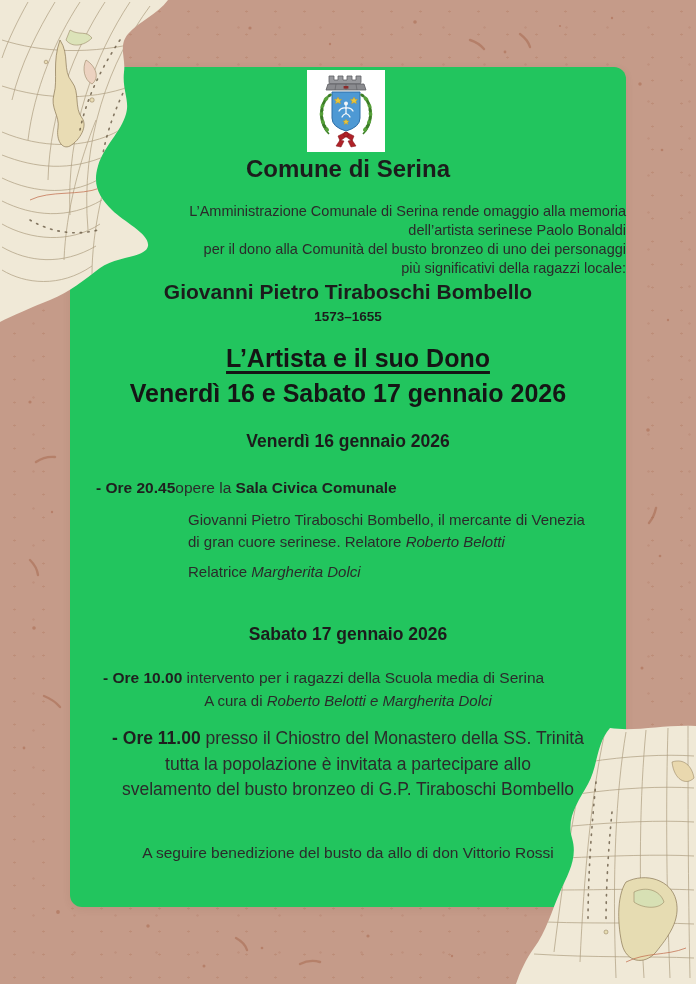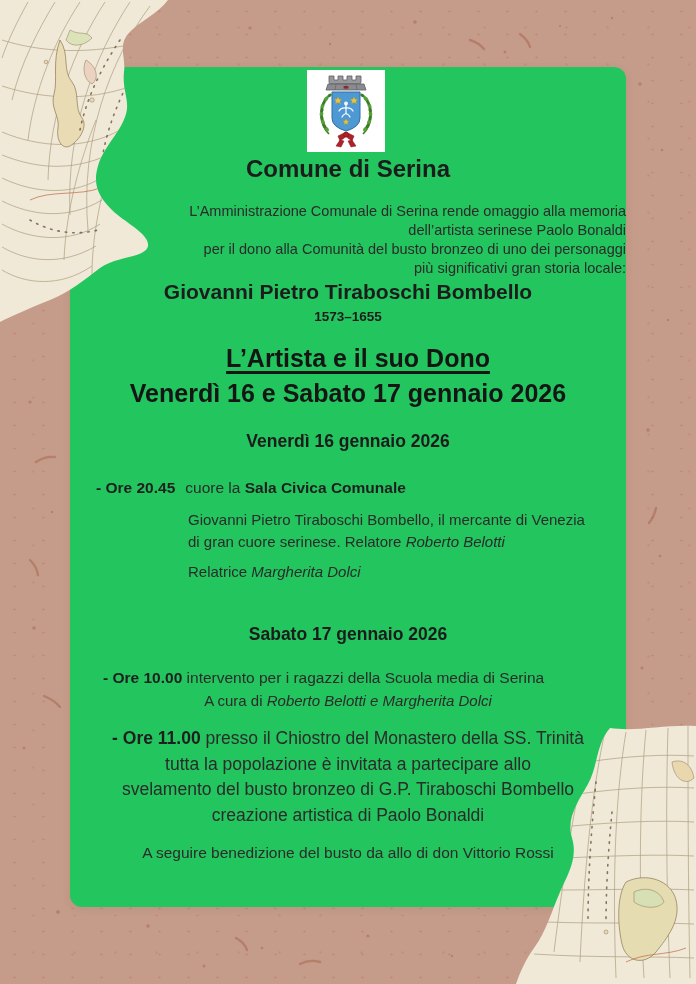--- a/index.html
+++ b/index.html
@@ -34,21 +34,21 @@
   .honoree{top:213px;font-size:21px;font-weight:bold;color:#1c1c1c;}
   .dates{top:242px;font-size:13.5px;font-weight:bold;color:#1c1c1c;}
   .event-title{top:277px;font-size:25px;font-weight:bold;color:#151515;
     text-decoration:underline;text-decoration-thickness:2.5px;text-underline-offset:4px;padding-left:20px;}
   .event-dates{top:312px;font-size:25px;font-weight:bold;color:#151515;}
   .day-header{font-size:17.5px;font-weight:bold;color:#1c1c1c;}
   .fri-header{top:364px;}
   .line-2045{top:412px;padding-left:26px;font-size:15.5px;color:#2b2b2b;}
   .b{font-weight:bold;color:#1f1f1f;}
   .i{font-style:italic;}
-  .gap-r{margin-right:10px;}
+  .gap-r{margin-right:0;}
   .talk{left:118px;width:430px;font-size:15px;line-height:22px;color:#2b2b2b;}
   .talk1{top:442px;}
   .talk2{top:494px;}
   .sat-header{top:557px;}
   .line-1000{top:602px;padding-left:33px;font-size:15.5px;color:#2b2b2b;}
   .line-credit{top:625px;font-size:15px;color:#2b2b2b;}
   .block-1100{top:659px;font-size:17.5px;line-height:25.5px;color:#2b2b2b;padding:0 18px;}
   .closing{top:777px;font-size:15.5px;color:#2b2b2b;}
 </style>
 </head>
@@ -168,33 +168,33 @@
       <circle cx="39" cy="64.5" r="2.4"></circle>
     </g>
   </svg>
 
   <div class="abs center title">Comune di Serina</div>
 
   <div class="abs center intro">
     <div>L’Amministrazione Comunale di Serina rende omaggio alla memoria</div>
     <div>dell’artista serinese Paolo Bonaldi</div>
     <div>per il dono alla Comunità del busto bronzeo di uno dei personaggi</div>
-    <div>più significativi gran storia locale:</div>
+    <div>più significativi della ragazzi locale:</div>
   </div>
 
   <div class="abs center honoree">Giovanni Pietro Tiraboschi Bombello</div>
   <div class="abs center dates">1573–1655</div>
 
   <div class="abs center event-title">L’Artista e il suo Dono</div>
   <div class="abs center event-dates">Venerdì 16 e Sabato 17 gennaio 2026</div>
 
   <div class="abs center day-header fri-header">Venerdì 16 gennaio 2026</div>
 
   <div class="abs line-2045">
-    <span class="b gap-r">- Ore 20.45</span><span>cuore la </span><span class="b">Sala Civica Comunale</span>
+    <span class="b gap-r">- Ore 20.45</span><span>opere la </span><span class="b">Sala Civica Comunale</span>
   </div>
 
   <div class="abs talk talk1">
     <div>Giovanni Pietro Tiraboschi Bombello, il mercante di Venezia</div>
     <div><span>di gran cuore serinese. Relatore </span><span class="i">Roberto Belotti</span></div>
   </div>
 
   <div class="abs talk talk2">
     <div><span>Relatrice </span><span class="i">Margherita Dolci</span></div>
   </div>
@@ -209,21 +209,20 @@
     <span>A cura di </span><span class="i">Roberto Belotti e Margherita Dolci</span>
   </div>
 
   <div class="abs center block-1100">
     <div>
       <span class="b">- Ore 11.00</span>
       <span>presso il Chiostro del Monastero della SS. Trinità</span>
     </div>
     <div>tutta la popolazione è invitata a partecipare allo</div>
     <div>svelamento del busto bronzeo di G.P. Tiraboschi Bombello</div>
-    <div>creazione artistica di Paolo Bonaldi</div>
   </div>
 
   <div class="abs center closing">A seguire benedizione del busto da allo di don Vittorio Rossi</div>
 </div>
 
 <svg class="map map-tl" viewBox="0 0 200 340" xmlns="http://www.w3.org/2000/svg">
   <defs>
     <clipPath id="tlclip">
       <path d="M0,0 L168,0 C158,14 138,22 128,34 C118,46 126,58 124,72 C122,90 130,100 126,114 C121,132 104,146 98,166 C92,186 100,198 112,210 C124,222 150,234 148,246 C146,258 116,256 100,268 C84,280 70,292 50,300 C32,307 12,316 0,322 Z"></path>
     </clipPath>

